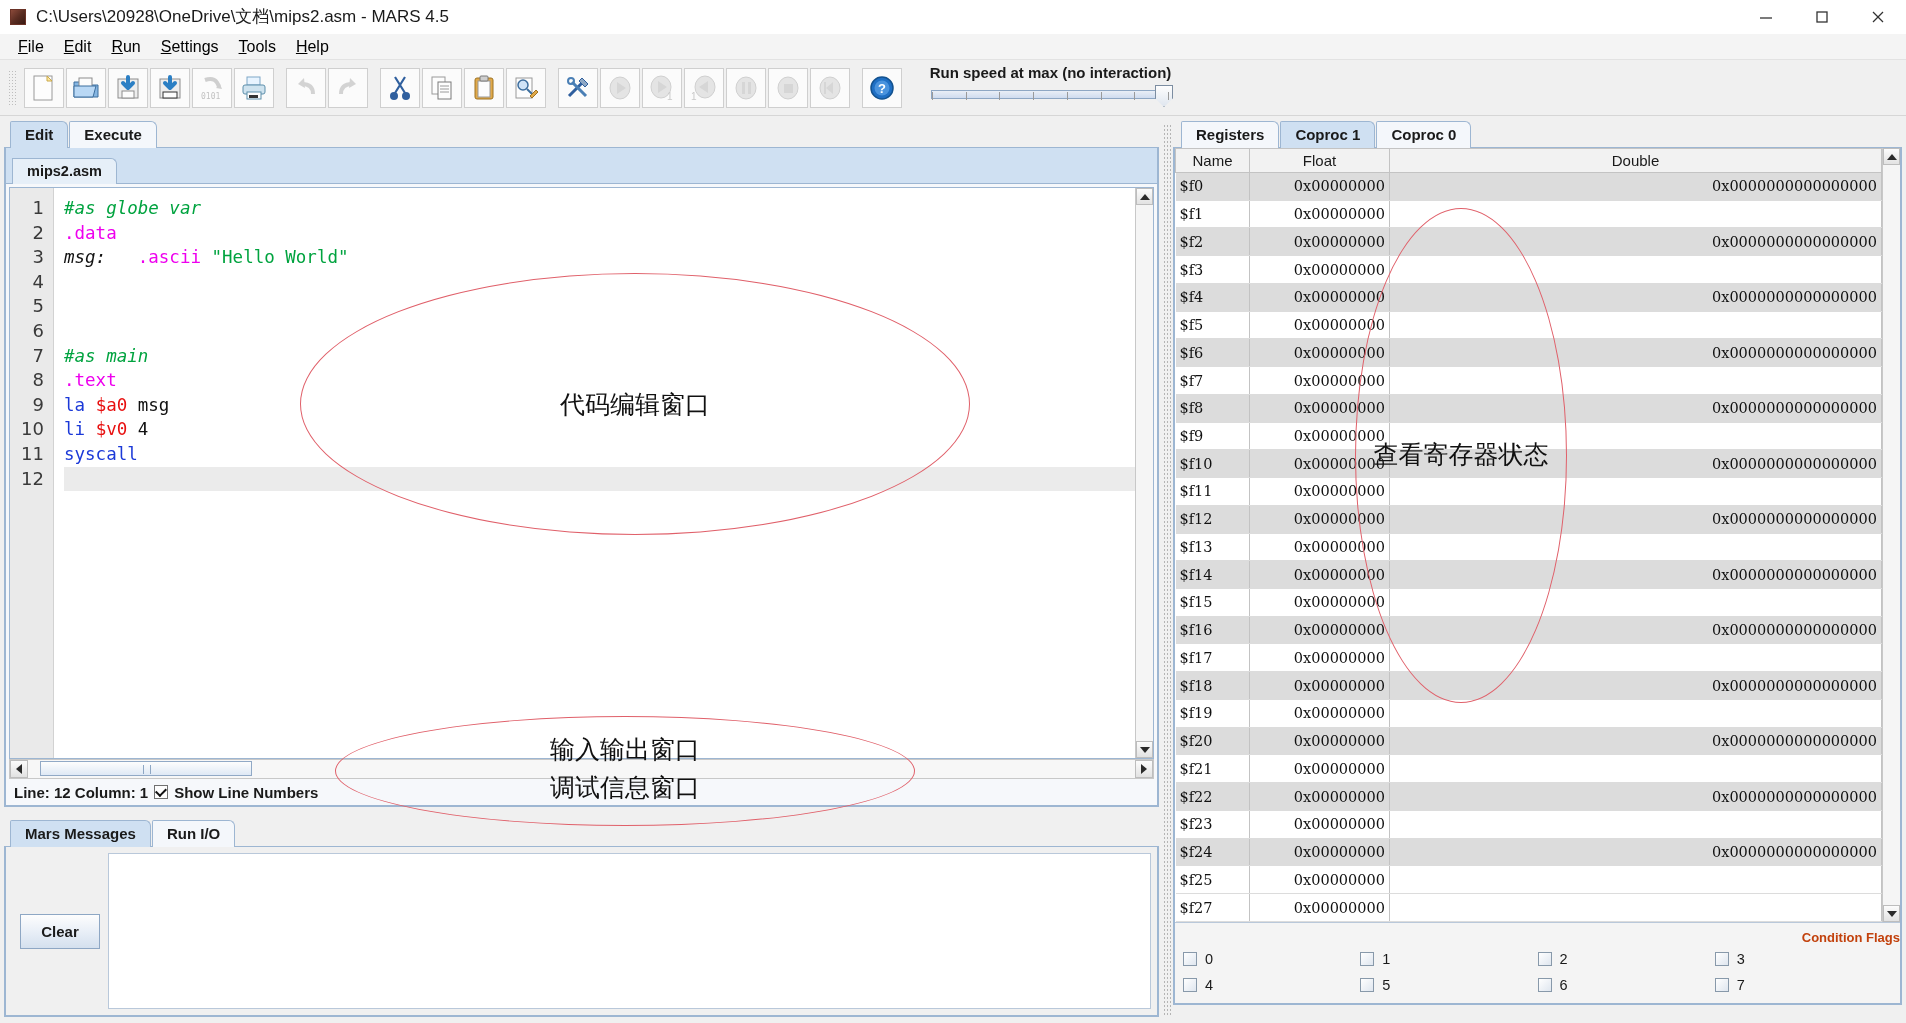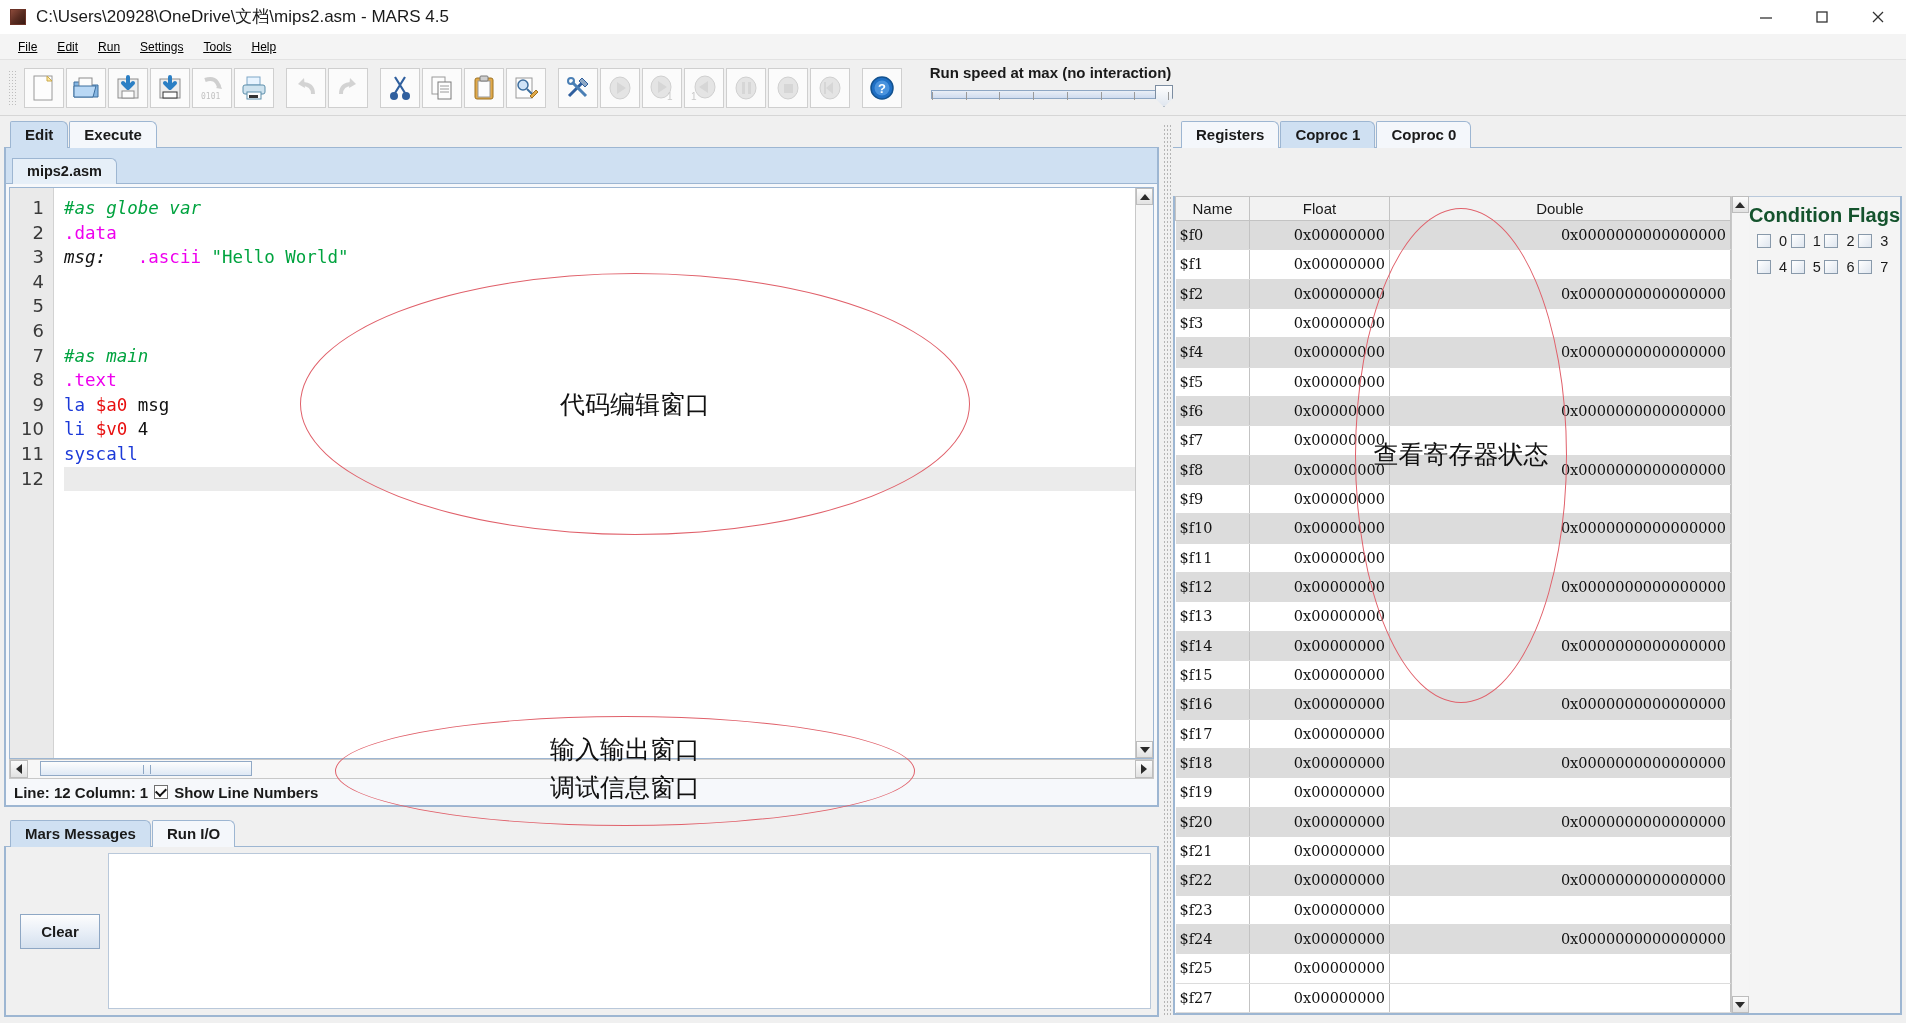--- a/index.html
+++ b/index.html
@@ -50,23 +50,22 @@
   
   .menubar {
     height: 26px; min-height: 26px;
     background: #f4f4f4;
     display: flex; align-items: center;
     padding-left: 8px;
     border-bottom: 1px solid #e2e2e2;
   }
   .menu-item {
     padding: 2px 10px;
-    font-size: 12px; color: #000;
+    font-size: 16px; color: #000;
     white-space: nowrap;
-    text-decoration: underline;
   }
   .menu-item u { text-decoration: underline; }
 
   
   .toolbar {
     height: 56px; min-height: 56px;
     background: #f0f0f0;
     border-bottom: 1px solid #d6d6d6;
     display: flex; align-items: center;
     padding-left: 4px;
@@ -329,39 +328,38 @@
   }
   .msg-area {
     flex: 1; background: #ffffff;
     border: 1px solid #b9c8da;
     position: relative;
   }
 
   
   .right-pane {
     flex: 1; display: flex; flex-direction: column;
-    padding: 4px 4px 8px 0;
+    padding: 4px 4px 18px 0;
     min-height: 0;
     position: relative;
-    gap: 48px;
   }
   .split-grip {
     width: 9px; min-width: 9px;
     background-image: radial-gradient(#b4b4b4 1px, transparent 1px);
     background-size: 3px 4px;
     margin: 8px 1px 8px 0;
   }
   .reg-tabs {
     display: flex; align-items: flex-end;
     height: 28px; min-height: 28px;
     padding-left: 8px;
     border-bottom: 1px solid #9db6d2;
   }
   .reg-panel {
-    flex: 1; display: flex; flex-direction: row;
+    flex: 1; display: flex; flex-direction: column;
     border: 2px solid #9db6d2;
     border-top: none;
     background: #ffffff;
     min-height: 0;
   }
   .reg-table-wrap {
     flex: 1; display: flex; min-height: 0; overflow: hidden;
   }
   .reg-table {
     flex: 1;
@@ -390,22 +388,22 @@
   .reg-table tr.even td { background: #ffffff; }
   td.name-col { text-align: left; }
   td.val-col { text-align: right; }
 
   .cond-flags {
     border-top: 1px solid #b9c8da;
     background: #f4f4f4;
     padding: 4px 0 6px 0;
   }
   .cf-title {
-    text-align: left;
-    font-size: 20px; font-weight: bold; color: #14532d;
+    text-align: right;
+    font-size: 13px; font-weight: bold; color: #c2410c;
     padding: 3px 0 6px 0;
   }
   .cf-grid {
     display: grid;
     grid-template-columns: repeat(4, 1fr);
     row-gap: 10px;
     padding: 0 8px 4px 8px;
   }
   .cf-cell {
     display: flex; align-items: center;

